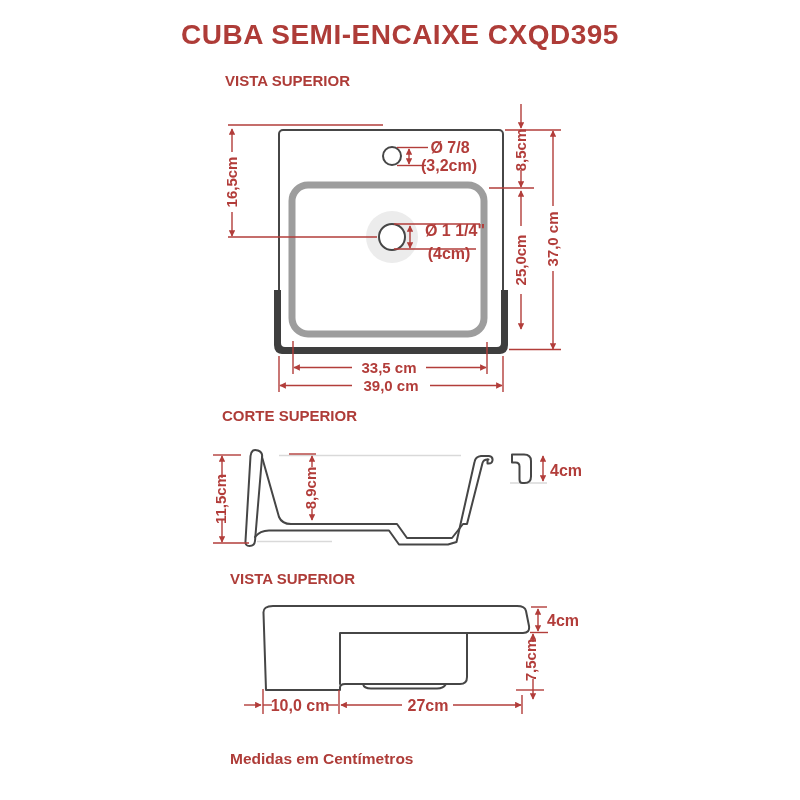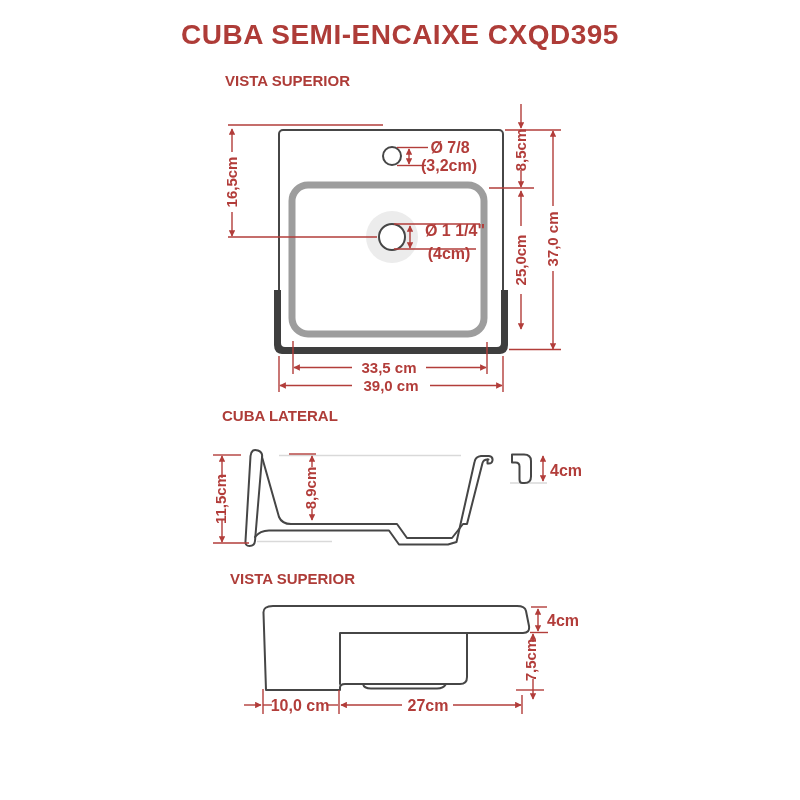--- a/index.html
+++ b/index.html
@@ -20,22 +20,23 @@
              font-family:"Liberation Sans","DejaVu Sans",sans-serif;}
   .dim-label-lg{font-size:16px;}
 </style>
 </head>
 <body>
 
 <div id="stage">
 
   <div id="title" class="red-text">CUBA SEMI-ENCAIXE CXQD395</div>
   <div id="h-top" class="red-text">VISTA SUPERIOR</div>
-  <div id="h-section" class="red-text">CUBA LATERAL</div>
+  <div id="h-section" class="red-text">CORTE SUPERIOR</div>
   <div id="h-side" class="red-text">VISTA SUPERIOR</div>
+  <div id="footer" class="red-text">Medidas em Centímetros</div>
 
   <svg width="800" height="800" viewBox="0 0 800 800">
     <defs>
       <marker id="ah" viewBox="0 0 10 10" refX="9" refY="5" markerWidth="7" markerHeight="6.5" orient="auto-start-reverse" markerUnits="userSpaceOnUse">
         <path d="M0,0 L10,5 L0,10 Z" fill="#b23d3a"></path>
       </marker>
     </defs>
 
     <g>
       <rect x="279" y="130" width="224" height="223" rx="4" class="outline"></rect>

